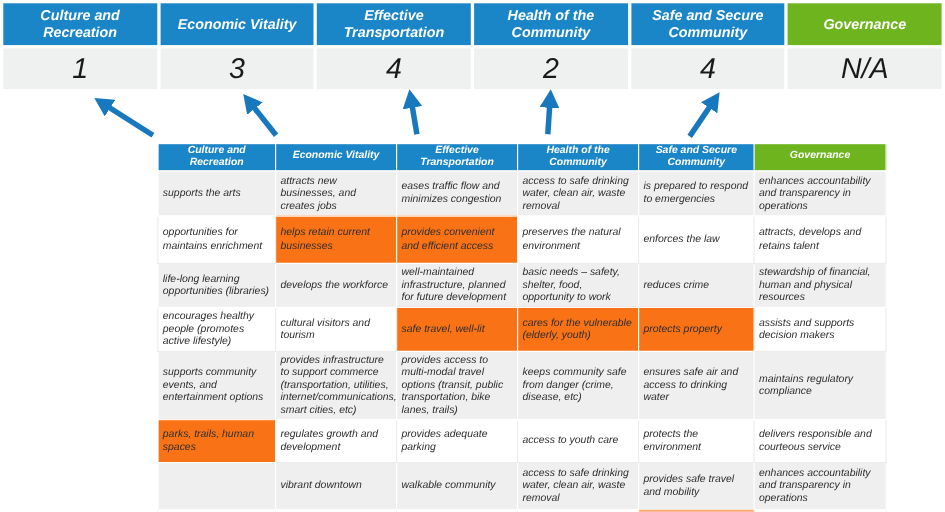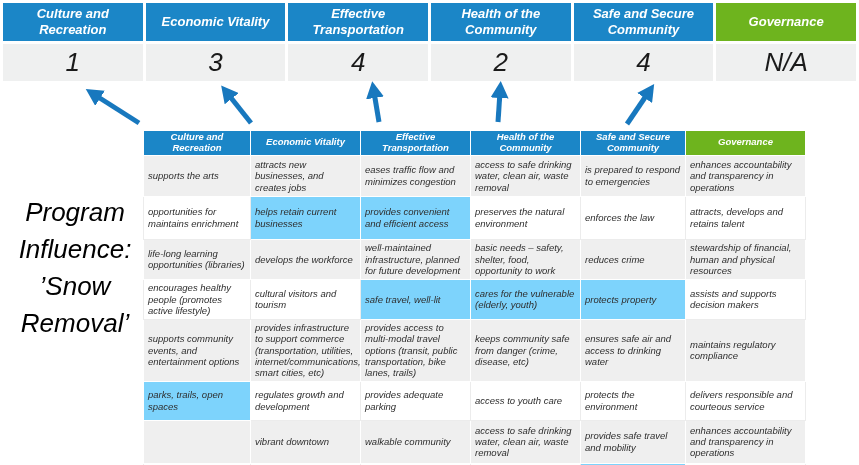--- a/index.html
+++ b/index.html
@@ -48,21 +48,21 @@
     background:#1b86c7; color:#fff; font-weight:bold;
     font-size:9.5px; line-height:1.15; height:21px;
     text-align:center; padding:1px 2px; border:1px solid #fff;
   }
   .matrix th.green{ background:#6eb41e; }
   .matrix td{
     padding:2px 4px; vertical-align:middle; line-height:1.2;
     background:#fff; border:1px solid #ececec;
   }
   .matrix tbody tr:nth-child(odd) td{ background:#efefef; border-color:#fff; }
-  .matrix td.hl{ background:#7dd3fc; border-color:#fff; }
+  .matrix td.hl{ background:#f97316; border-color:#fff; }
   .matrix tbody tr:nth-child(1) td{ height:36px; }
   .matrix tbody tr:nth-child(2) td{ height:38px; }
   .matrix tbody tr:nth-child(3) td{ height:35px; }
   .matrix tbody tr:nth-child(4) td{ height:35px; }
   .matrix tbody tr:nth-child(5) td{ height:53px;margin-left:31px; }
   .matrix tbody tr:nth-child(6) td{ height:34px; }
   .matrix tbody tr:nth-child(7) td{ height:38px; }
   .matrix tbody tr:nth-child(8) td{ height:33px; }
 </style>
 </head>
@@ -92,21 +92,20 @@
         <path d="M0,0 L3.4,1.8 L0,3.6 Z" fill="#1878be"></path>
       </marker>
     </defs>
     <line x1="139" y1="123" x2="95" y2="95" stroke="#1878be" stroke-width="5" marker-end="url(#ah)"></line>
     <line x1="251" y1="123" x2="228" y2="94" stroke="#1878be" stroke-width="5" marker-end="url(#ah)"></line>
     <line x1="379" y1="122" x2="374" y2="92" stroke="#1878be" stroke-width="5" marker-end="url(#ah)"></line>
     <line x1="498" y1="122" x2="500" y2="92" stroke="#1878be" stroke-width="5" marker-end="url(#ah)"></line>
     <line x1="627" y1="124" x2="648" y2="93" stroke="#1878be" stroke-width="5" marker-end="url(#ah)"></line>
   </svg>
 
-  <div class="program-label">Program Influence: ’Snow Removal’</div>
 
   <table class="matrix">
     <colgroup>
       <col style="width:107px">
         <col style="width:110px">
         <col style="width:110px">
       <col style="width:110px">
         <col style="width:105px">
         <col style="width:120px">
     </colgroup>
@@ -155,21 +154,21 @@
         </tr>
         <tr>
           <td>supports community events, and entertainment options</td>
           <td class="hl">provides infrastructure to support commerce (transportation, utilities, internet/communications, smart cities, etc)</td>
           <td class="hl">provides access to multi-modal travel options (transit, public transportation, bike lanes, trails)</td>
           <td class="hl">keeps community safe from danger (crime, disease, etc)</td>
           <td>ensures safe air and access to drinking water</td>
           <td>maintains regulatory compliance</td>
         </tr>
         <tr>
-          <td class="hl">parks, trails, open spaces</td>
+          <td class="hl">parks, trails, human spaces</td>
           <td>regulates growth and development</td>
           <td>provides adequate parking</td>
           <td>access to youth care</td>
           <td>protects the environment</td>
           <td>delivers responsible and courteous service</td>
         </tr>
         <tr>
           <td></td>
           <td>vibrant downtown</td>
           <td>walkable community</td>

